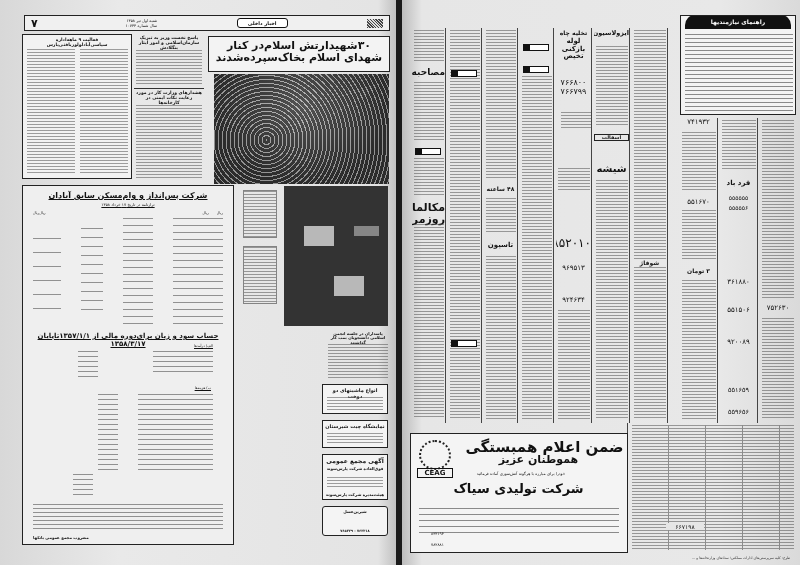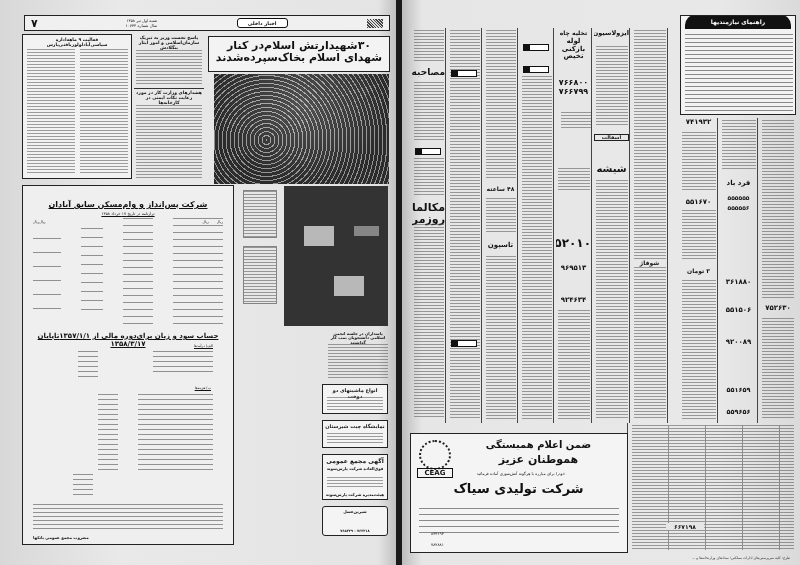--- a/index.html
+++ b/index.html
@@ -25,21 +25,21 @@
   .photo2 .pave{position:absolute;background:#d9d9d9;opacity:.8}
   .fin-title{font-size:8px;font-weight:bold;text-align:center;text-decoration:underline}
   .fin-sub{font-size:4px;text-align:center;text-decoration:underline}
   .row{display:flex;justify-content:space-between;font-size:3.5px;height:5px;line-height:5px}
   .smallad{position:absolute;border:1.5px solid #222;background:#f4f4f4;text-align:center;font-size:5px;font-weight:bold;padding:2px}
   
   .col{position:absolute;top:28px;border-right:1px solid #444;height:395px;overflow:hidden}
   .clab{display:block;margin:2px auto;width:80%;height:7px;border:1px solid #111;background:#fff;position:relative;font-size:4px;text-align:center;line-height:6px}
   .clab:before{content:"";position:absolute;left:0;top:0;width:6px;height:100%;background:#111}
   .big{font-weight:bold;text-align:center;line-height:1.05;margin:2px 0}
-  .num{font-weight:bold;text-align:center;letter-spacing:0.5px}
+  .num{font-weight:normal;text-align:center;letter-spacing:0.5px}
   .guide{position:absolute;left:680px;top:15px;width:116px;height:100px;border:1.5px solid #222;background:#f3f3f3;overflow:hidden}
   .guide-title{position:absolute;left:4px;top:-1px;right:4px;height:14px;background:#111;color:#fff;border-radius:10px 10px 0 0;font-size:6px;font-weight:bold;text-align:center;line-height:14px}
   .ceag{position:absolute;left:410px;top:433px;width:218px;height:120px;border:1.5px solid #222;background:#f4f4f4}
   .footer-line{position:absolute;font-size:3.5px;color:#333;white-space:nowrap}
 </style>
 </head>
 <body>
 
 <div class="spread">
 
@@ -67,21 +67,21 @@
 
     <div class="box" style="left:208px;top:36px;width:182px;height:36px;border:1.5px solid #222;background:#f3f3f3">
       <div class="hd rtl" style="font-size:11px;margin-top:3px">۳۰شهیدارتش اسلام‌در کنار</div>
       <div class="hd rtl" style="font-size:11px">شهدای اسلام بخاک‌سپرده‌شدند</div>
     </div>
     <div class="photo" style="left:214px;top:74px;width:175px;height:110px">
         <div class="crowd"></div>
       </div>
 
     <div class="box" style="left:22px;top:185px;width:212px;height:360px;border:1.5px solid #222;background:#efefef">
-      <div class="fin-title rtl" style="margin-top:14px">شرکت پس‌انداز و وام‌مسکن سابق آبادان</div>
+      <div class="fin-title rtl" style="margin-top:5px">شرکت پس‌انداز و وام‌مسکن سابق آبادان</div>
       <div class="fin-sub rtl" style="margin-top:2px">ترازنامه در تاریخ ۱۷ خرداد ۱۳۵۸</div>
       <div class="row" style="padding:0 10px;margin-top:4px">
         <span>ریال</span>
           <span>ریال</span>
           <span style="flex:1"></span>
           <span>ریال</span>
           <span style="margin-left:8px">ریال</span>
       </div>
       <div style="position:absolute;left:10px;top:32px;width:190px;height:110px">
         <div class="textfill" style="left:140px;top:0;width:50px;height:110px;background:repeating-linear-gradient(180deg,#444 0 1px,transparent 1px 7px)"></div>
@@ -218,21 +218,21 @@
     <div class="num" style="font-size:6px;position:absolute;top:100px;right:92px;width:38px;background:#e6e6e6">۶۶۷۱۹۸</div>
   </div>
   <div class="col rtl" style="left:556px;top:423px;width:72px;height:130px">
     <div class="num" style="font-size:7px;position:absolute;top:50px;width:100%">۲۶۹۵۱۲</div>
     <div class="num" style="font-size:7px;position:absolute;top:100px;width:100%">۲۶۱۸۸۰</div>
   </div>
 
   <div class="ceag rtl">
     <div style="position:absolute;left:8px;top:6px;width:32px;height:30px;border-radius:50%;border:2px dotted #222"></div>
     <div style="position:absolute;left:6px;top:34px;width:36px;height:10px;border:1px solid #111;font-size:7px;font-weight:bold;text-align:center;line-height:9px;direction:ltr">CEAG</div>
-    <div class="hd" style="position:absolute;right:6px;top:5px;width:165px;font-size:10px">ضمن اعلام همبستگی</div>
+    <div class="hd" style="position:absolute;right:0;top:5px;width:165px;font-size:15px">ضمن اعلام همبستگی</div>
     <div class="hd" style="position:absolute;right:6px;top:20px;width:165px;font-size:11px">هموطنان عزیز</div>
     <div class="hd" style="position:absolute;right:6px;top:38px;width:200px;font-size:4px;font-weight:normal">خودرا برای مبارزه با هرگونه آتش‌سوزی آماده فرمائید</div>
     <div class="hd" style="position:absolute;right:6px;top:48px;width:205px;font-size:13px">شرکت تولیدی سیاک</div>
     <div class="textfill" style="left:8px;top:74px;width:200px;height:30px;background:repeating-linear-gradient(180deg,#333 0 1px,transparent 1px 6px)"></div>
     <div style="position:absolute;left:20px;top:97px;font-size:4px">۸۳۳۱۹۴</div>
     <div style="position:absolute;left:20px;top:108px;font-size:4px">۷۸۲۸۸۱</div>
   </div>
 
   <div class="footer-line rtl" style="left:440px;top:556px;width:350px">طرح: کلیه سرپرستی‌های ادارات مملکتی؛ ستادهای وزارتخانه‌ها و ...</div>
 </div>

